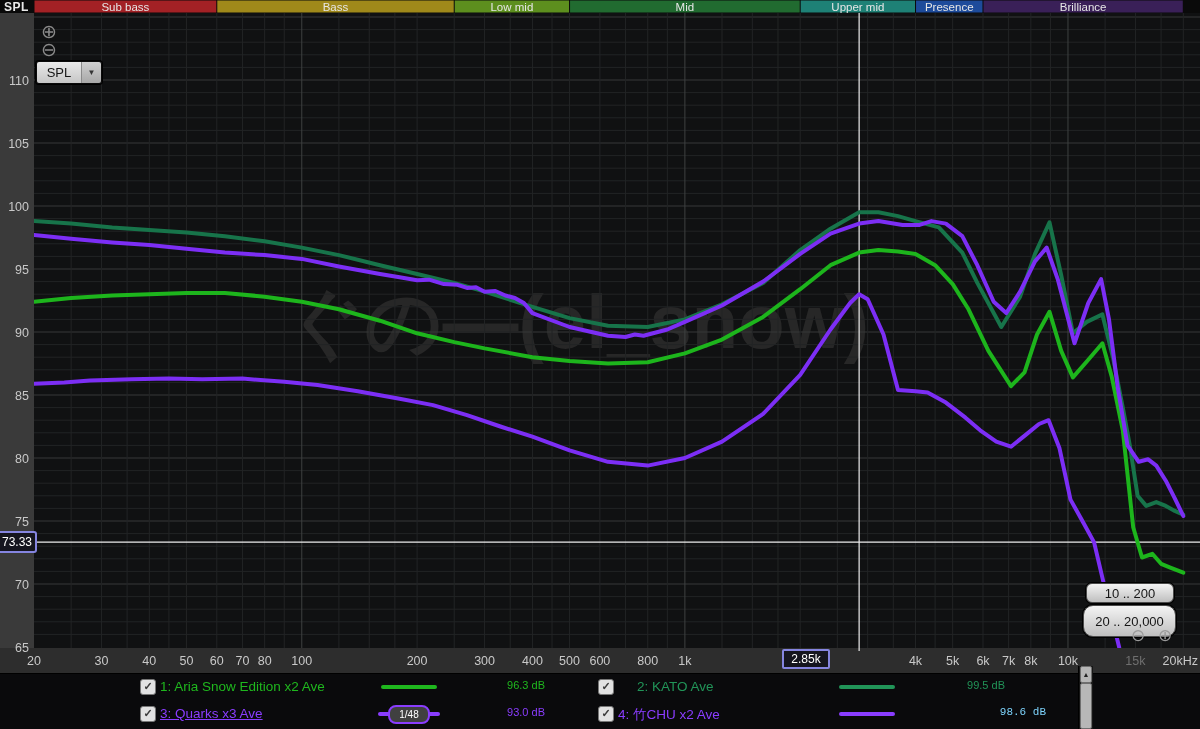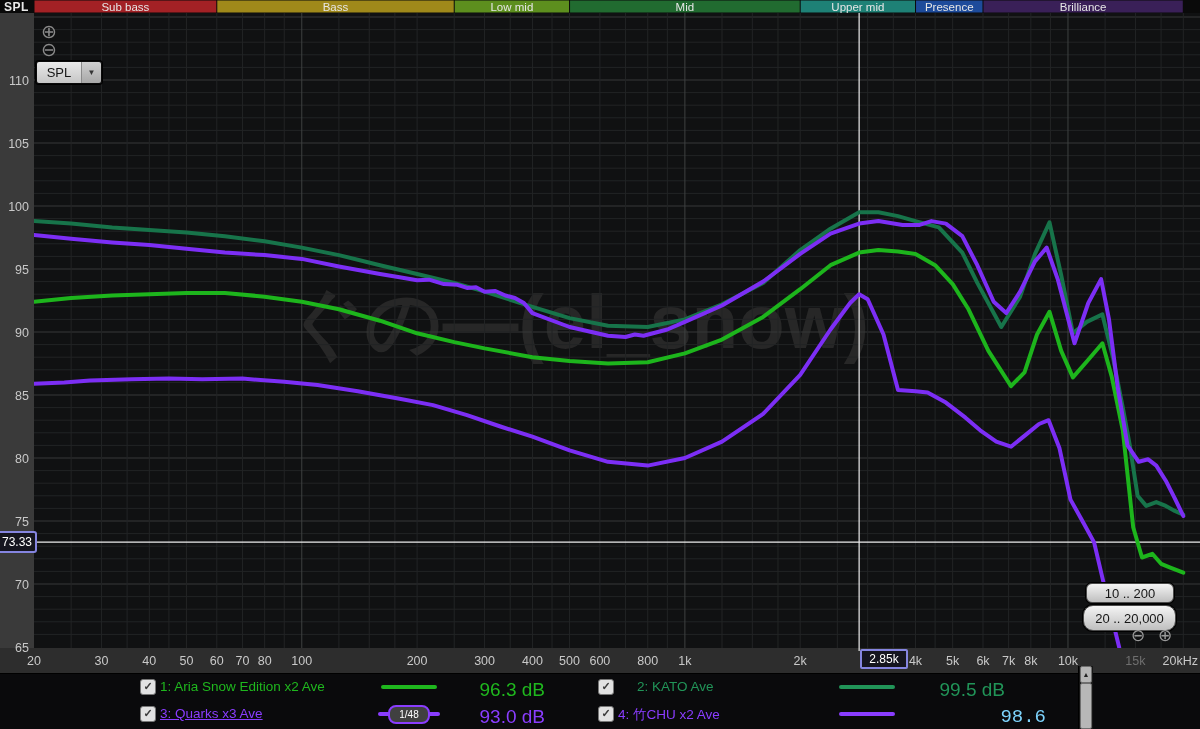--- a/index.html
+++ b/index.html
@@ -16,21 +16,21 @@
   .dropdown .arrow{width:19px;background:linear-gradient(#cfcfcf,#a8a8a8);color:#333;font-size:8px;
             display:flex;align-items:center;justify-content:center;}
   .cursorbox{background:#15151f;border:2px solid #8585e0;color:#fff;font-size:12px;
              display:flex;align-items:center;justify-content:center;border-radius:2px;}
   .btn{background:linear-gradient(#f4f4f4,#bfbfbf);border:1px solid #4a4a4a;box-shadow:0 0 0 1px #000;
        color:#151515;font-size:13px;display:flex;align-items:center;justify-content:center;cursor:pointer;}
   .legend{left:0;top:673px;width:1200px;height:56px;background:#0a0a0c;border-top:1px solid #000;}
   .cb{width:14px;height:14px;background:#e2e2e2;border:1px solid #777;border-radius:3px;color:#3c3c3c;
       font-size:11px;line-height:13px;text-align:center;font-weight:bold;cursor:pointer;}
   .leglabel{font-size:13.5px;white-space:nowrap;cursor:pointer;}
-  .legval{font-size:19px;text-align:right;}
+  .legval{font-size:11px;text-align:right;}
   .swatch{height:4px;border-radius:2px;}
   .badge{border-radius:8px;background:#404040;color:#fff;display:flex;align-items:center;justify-content:center;
          font-size:10px;}
   .scrollbar{background:#161616;border-left:1px solid #000;}
   .sbbtn,.sbthumb{position:absolute;left:1px;right:1px;background:#b7b7b7;border:1px solid #6e6e6e;border-radius:2px;
          color:#222;font-size:7px;text-align:center;}
 </style>
 </head>
 <body>
 
@@ -202,24 +202,24 @@
 
   <div class="ov corner-spl">SPL</div>
   <div class="ov zoomicon" style="left:39px;top:22px;">⊕</div>
   <div class="ov zoomicon" style="left:39px;top:40px;">⊖</div>
   <div class="ov dropdown">
     <div class="main">SPL</div>
     <div class="arrow">▼</div>
   </div>
 
   <div class="ov cursorbox" style="left:-3px;top:531px;width:40px;height:22px;border-radius:0 3px 3px 0;">73.33</div>
-  <div class="ov cursorbox" style="left:860px;top:649px;width:48px;height:20px;">2.85k</div>
+  <div class="ov cursorbox" style="left:782px;top:649px;width:48px;height:20px;">2.85k</div>
 
   <div class="ov btn" style="left:1086px;top:583px;width:88px;height:20px;border-radius:6px;">10 .. 200</div>
-  <div class="ov btn" style="left:1083px;top:605px;width:93px;height:26px;border-radius:10px;">20 .. 20,000</div>
+  <div class="ov btn" style="left:1083px;top:605px;width:93px;height:32px;border-radius:10px;">20 .. 20,000</div>
   <div class="ov zoomicon" style="left:1128px;top:626px;font-size:17px;color:#9a9a9a;">⊖</div>
   <div class="ov zoomicon" style="left:1155px;top:626px;font-size:17px;color:#9a9a9a;">⊕</div>
 
   <div class="ov legend" id="legend">
       <div class="cb" style="position: absolute; left: 140px; top: 5px;">✓</div>
       <div class="leglabel" style="position: absolute; left: 160px; top: 5px; color: rgb(31, 183, 30);">1: Aria Snow Edition x2 Ave</div>
       <div class="swatch" style="position: absolute; left: 381px; top: 11px; width: 56px; background: rgb(31, 183, 30);"></div>
       <div class="legval" style="position: absolute; left: 475px; top: 5px; width: 70px; color: rgb(31, 183, 30);">96.3 dB</div>
       <div class="cb" style="position: absolute; left: 598px; top: 5px;">✓</div>
       <div class="leglabel" style="position: absolute; left: 629px; top: 5px; color: rgb(33, 148, 88); margin-left: 8px;">2: KATO Ave</div>

